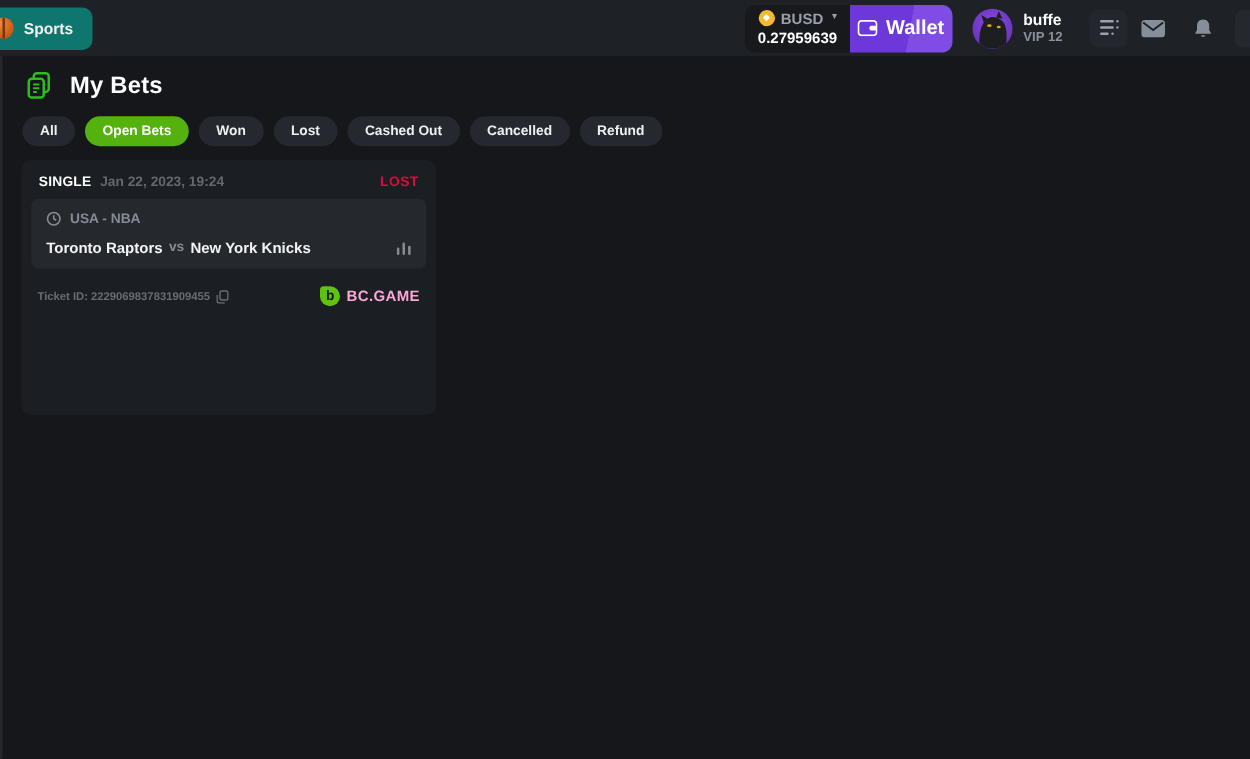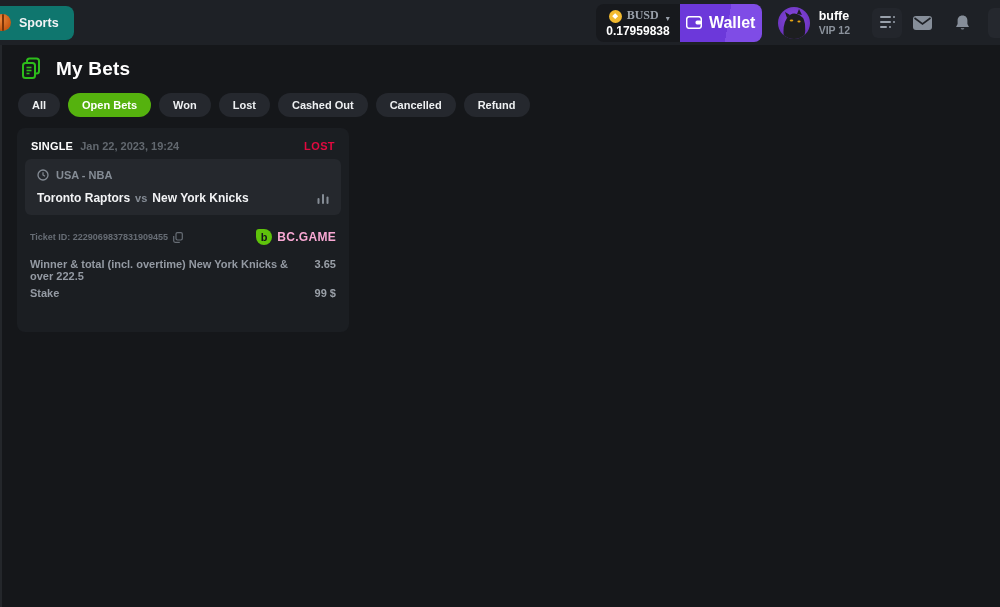--- a/index.html
+++ b/index.html
@@ -17,21 +17,21 @@
           position:relative; }
   .ball:after { content:""; position:absolute; left:48%; top:0; width:1.5px; height:100%;
                 background:#7a3408; border-radius:2px; }
   .sports-label { color:#f2f3f5; font-weight:700; font-size:12.5px; }
 
   .right-cluster { margin-left:auto; display:flex; align-items:center; }
 
   .currency { background:#17191d; height:38px; border-radius:8px 0 0 8px;
               padding:3px 10px; display:flex; flex-direction:column;
               justify-content:center; align-items:flex-end; cursor:pointer; }
-  .currency-top { display:flex; align-items:flex-end; gap:5px;font-family:Liberation Serif, serif; }
+  .currency-top { display:flex; align-items:flex-start; gap:5px; }
   .coin { width:13px; height:13px; border-radius:50%; background:#f3ba2f; color:#fff;
           font-size:7px; line-height:13px; text-align:center; font-weight:700; }
   .currency-code { color:#99a0aa; font-size:12px; font-weight:700; }
   .chev { color:#99a0aa; font-size:8px; margin-left:2px; }
   .balance { color:#ffffff; font-weight:700; font-size:12px; margin-top:1px; }
 
   .wallet-btn { height:38px; width:82px; border:none; border-radius:0 8px 8px 0;
                 background:linear-gradient(100deg,#6c38da 58%,#7f4ce6 58%);
                 display:flex; align-items:center; justify-content:center; gap:7px;
                 color:#fff; font-weight:700; font-size:16px; cursor:pointer;
@@ -108,21 +108,21 @@
     <span class="sports-label">Sports</span>
   </div>
 
   <div class="right-cluster">
     <div class="currency">
       <div class="currency-top">
         <span class="coin">◆</span>
         <span class="currency-code">BUSD</span>
         <span class="chev">▾</span>
       </div>
-      <span class="balance">0.17959838</span>
+      <span class="balance">0.27959639</span>
     </div>
 
     <button class="wallet-btn">
       <svg width="16" height="13" viewBox="0 0 16 13">
         <rect x="0.7" y="0.7" width="14.6" height="11.6" rx="2.6" fill="none" stroke="#ffffff" stroke-width="1.5"></rect>
         <rect x="9.5" y="4.6" width="6" height="3.8" rx="1.6" fill="#ffffff"></rect>
       </svg>
       <span>Wallet</span>
     </button>
 
@@ -230,24 +230,14 @@
           <rect x="3" y="0.7" width="6.3" height="7.3" rx="1.4" fill="none" stroke="#676d75" stroke-width="1.2"></rect>
           <path d="M6.8 10.3 L2.2 10.3 A1.5 1.5 0 0 1 0.7 8.8 L0.7 4" fill="none" stroke="#676d75" stroke-width="1.2"></path>
         </svg>
       </span>
       <span class="brand">
         <span class="brand-badge">b</span>
         <span class="brand-name">BC.GAME</span>
       </span>
     </div>
 
-    <div class="sel-rows">
-      <div class="sel-row">
-        <span>Winner &amp; total (incl. overtime) New York Knicks &amp; over 222.5</span>
-        <span class="sel-val">3.65</span>
-      </div>
-      <div class="sel-row">
-        <span>Stake</span>
-        <span class="sel-val">99 $</span>
-      </div>
-    </div>
   </section>
 </main>
 
 </body></html>

